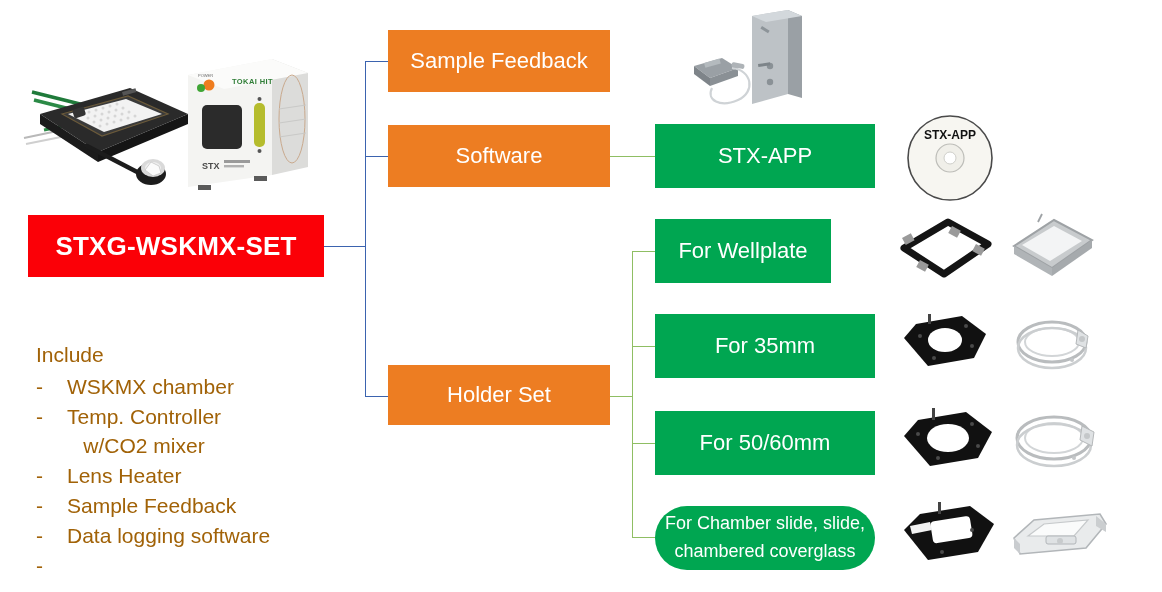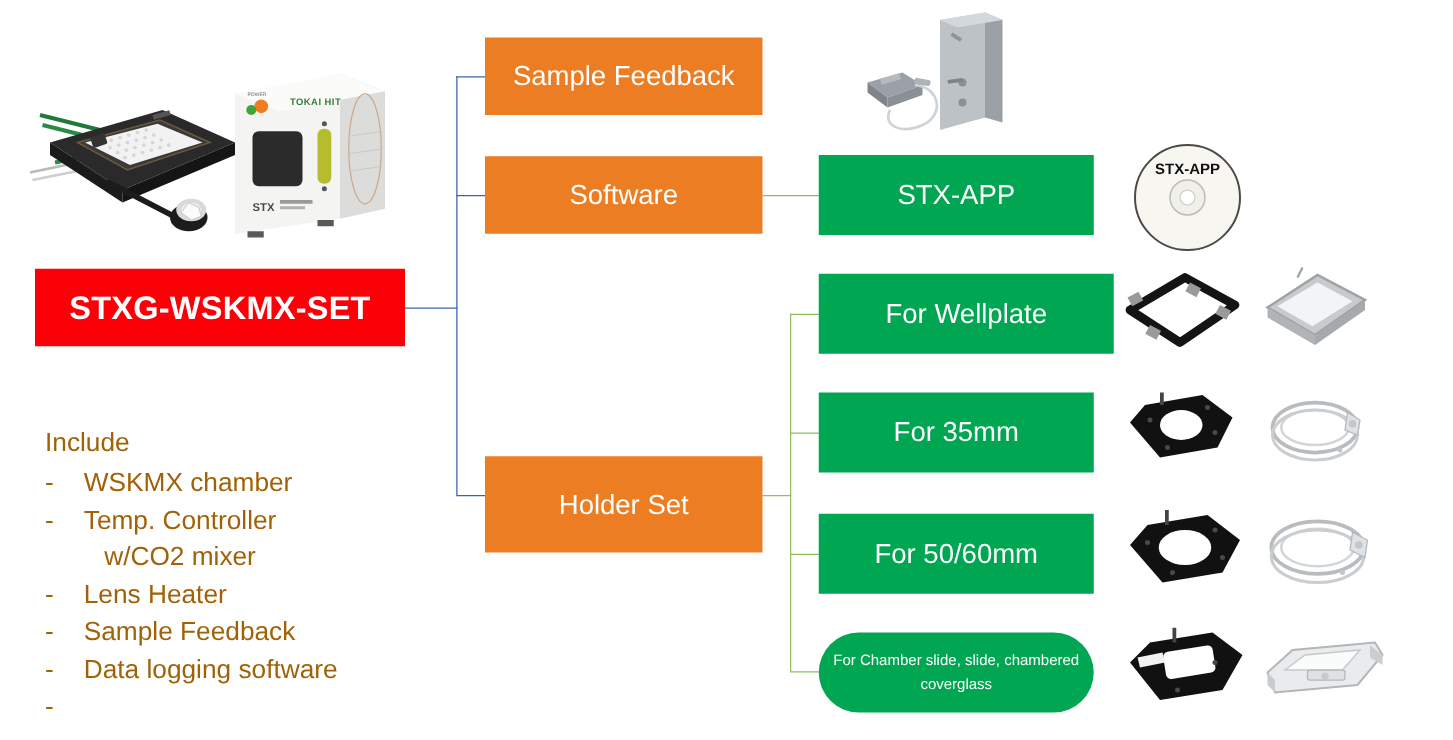--- a/index.html
+++ b/index.html
@@ -25,21 +25,21 @@
   .box.wrap { white-space: normal; }
 
   .red-box {
     background: #FB0007;
     font-weight: bold;
     font-size: 26px;
     letter-spacing: .2px;
   }
   .orange-box { background: #ED7D22; font-size: 22px; }
   .green-box  { background: #00A651; font-size: 22px; }
-  .green-box.small { font-size: 12px; line-height: 1.55; border-radius: 32px; }
+  .green-box.small { font-size: 18px; line-height: 1.55; border-radius: 32px; }
 
   
   .ln { position: absolute; }
   .ln.h { height: 0; border-top: 1.4px solid currentColor; }
   .ln.v { width: 0; border-left: 1.4px solid currentColor; }
   .blue { color: #3B63AF; }
   .green { color: #8FBE63; }
 
   
   #include-block {
@@ -199,37 +199,37 @@
   <div class="ln h blue" style="left:365px; top:61px; width:24px;"></div>
   <div class="ln h blue" style="left:365px; top:156px; width:24px;"></div>
   <div class="ln h blue" style="left:365px; top:396px; width:24px;"></div>
 
   <div class="box orange-box" style="left:388px; top:30px; width:222px; height:62px;">
     <span>Sample Feedback</span>
   </div>
   <div class="box orange-box" style="left:388px; top:125px; width:222px; height:62px;">
     <span>Software</span>
   </div>
-  <div class="box orange-box" style="left:388px; top:365px; width:222px; height:77px;">
+  <div class="box orange-box" style="left:388px; top:365px; width:222px; height:60px;">
     <span>Holder Set</span>
   </div>
 
   <div class="ln h green" style="left:610px; top:156px; width:45px;"></div>
 
   <div class="ln h green" style="left:610px; top:396px; width:23px;"></div>
   <div class="ln v green" style="left:632px; top:251px; height:286px;"></div>
   <div class="ln h green" style="left:632px; top:251px; width:23px;"></div>
   <div class="ln h green" style="left:632px; top:346px; width:23px;"></div>
   <div class="ln h green" style="left:632px; top:443px; width:23px;"></div>
   <div class="ln h green" style="left:632px; top:537px; width:23px;"></div>
 
   <div class="box green-box" style="left:655px; top:124px; width:220px; height:64px;">
     <span>STX-APP</span>
   </div>
-  <div class="box green-box" style="left:655px; top:219px; width:236px; height:64px;">
+  <div class="box green-box" style="left:655px; top:219px; width:176px; height:64px;">
     <span>For Wellplate</span>
   </div>
   <div class="box green-box" style="left:655px; top:314px; width:220px; height:64px;">
     <span>For 35mm</span>
   </div>
   <div class="box green-box" style="left:655px; top:411px; width:220px; height:64px;">
     <span>For 50/60mm</span>
   </div>
   <div class="box green-box small wrap" style="left:655px; top:506px; width:220px; height:64px; padding:0 4px;">
     <span>For Chamber slide, slide, chambered coverglass</span>

